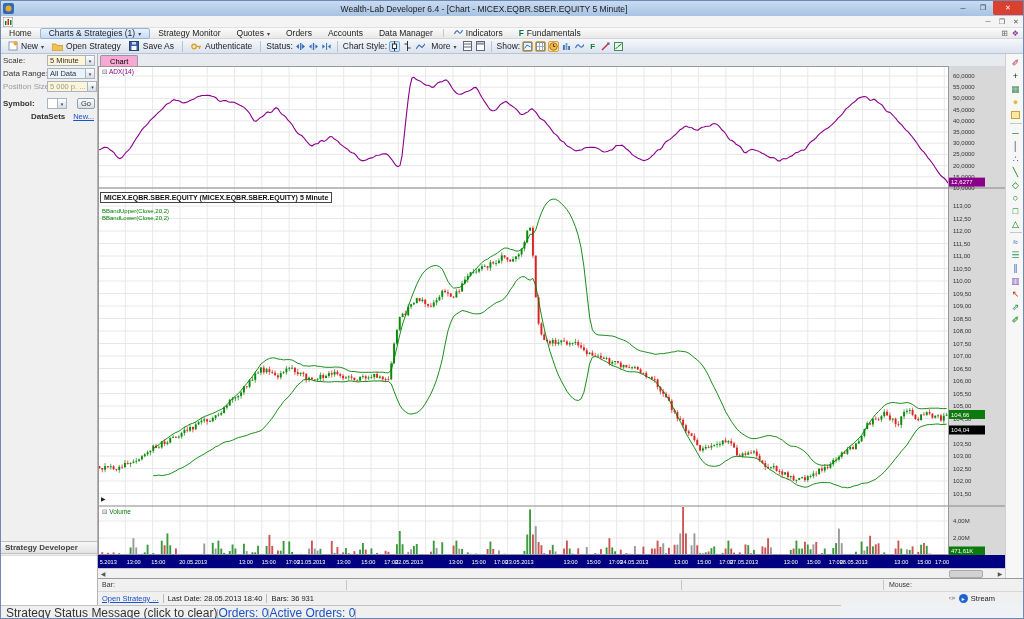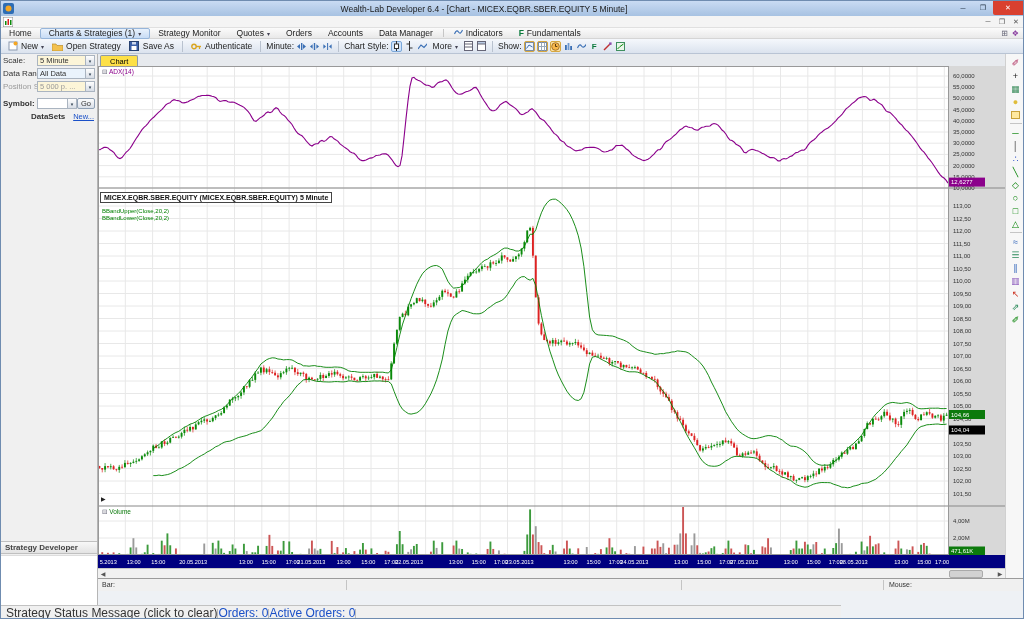--- a/index.html
+++ b/index.html
@@ -27,41 +27,41 @@
 
 .toolbar{height:15px;background:linear-gradient(#f5f8fc,#dbe3ee);border-bottom:1px solid #b9c4d4;display:flex;align-items:center;font-size:8.5px;color:#222;padding:0 3px;gap:2px;}
 .tbtn{display:flex;align-items:center;gap:3px;padding:1px 3px;border-radius:2px;white-space:nowrap;}
 .tsep{width:1px;height:11px;background:#b9c2cf;margin:0 3px;}
 .tico{display:inline-flex;width:11px;height:11px;align-items:center;justify-content:center;}
 .mini{width:11px;height:11px;display:inline-flex;align-items:center;justify-content:center;border:1px solid transparent;border-radius:2px;font-size:8px;}
 .mini.pressed{background:#fde3a7;border-color:#d8a83f;}
 .mini.bluepressed{background:#cfe3fb;border-color:#7aa7d9;}
 
 #sidebar{position:absolute;left:0;top:53px;width:97px;height:551px;background:#f0f0f0;border-right:1px solid #b5b5b5;font-size:8px;color:#333;}
-.sb-row{display:flex;align-items:center;height:13px;padding:0 2px;gap:0;}
+.sb-row{display:flex;align-items:center;height:13px;padding:0 2px;gap:10px;}
 .sb-label{width:34px;white-space:nowrap;}
 .sb-label.dis{color:#999;}
 .sb-combo{flex:1;display:flex;align-items:center;border:1px solid #aab4c0;background:#fff;height:11px;}
 .sb-combo .sb-val{flex:1;padding:0 2px;white-space:nowrap;overflow:hidden;font-size:7.5px;}
 .sb-combo.cream{background:#fcf5d8;justify-content:flex-end;}
 .sb-combo.blue{background:#eaf3fc;}
 .sb-dd{width:9px;height:9px;background:linear-gradient(#fefefe,#d7dde6);border-left:1px solid #aab4c0;font-size:5px;display:flex;align-items:center;justify-content:center;color:#345;}
 .go-btn{width:18px;height:11px;background:linear-gradient(#fdfdfd,#d9dfe8);border:1px solid #8fa0b4;border-radius:2px;font-size:7.5px;display:flex;align-items:center;justify-content:center;}
 #symbol-input{width:100%;border:none;outline:none;font-size:7.5px;height:9px;}
 .sb-head{display:flex;align-items:center;height:12px;padding:0 3px;font-weight:bold;margin-left:27px;}
 .sb-link{margin-left:auto;color:#1a50c8;text-decoration:underline;font-weight:normal;font-size:7.5px;}
 .tree{position:absolute;left:2px;right:2px;top:70px;height:412px;background:#fff;border:1px solid #9aa5b1;padding:2px;}
 .tree-item{display:flex;align-items:center;gap:3px;font-size:7.5px;}
 .expander{width:7px;height:7px;border:1px solid #8899aa;font-size:6px;line-height:5px;text-align:center;color:#334;background:#fff;}
 .ds-icon{width:9px;height:8px;background:linear-gradient(#7fb2e8,#4a86c8);border:1px solid #33639a;}
 .sp-head{position:absolute;left:0;right:0;top:487px;height:13px;background:linear-gradient(#f8f8f8,#e3e3e3);border-top:1px solid #c0c0c0;border-bottom:1px solid #c0c0c0;font-weight:bold;font-size:8px;display:flex;align-items:center;padding:0 4px;color:#444;}
 .sp-panel{position:absolute;left:0;right:0;top:501px;bottom:0;background:#fff;border-top:1px solid #ddd;}
 
 #chart-tabrow{position:absolute;left:97px;top:53px;width:907px;height:12px;background:#e7eaee;display:flex;align-items:flex-end;padding-left:2px;}
-.doc-tab{background:#fde047;border:1px solid #8e9aa8;border-bottom:none;font-size:7.5px;padding:0 9px;height:11px;display:flex;align-items:center;border-radius:2px 2px 0 0;text-align:right;}
+.doc-tab{background:#f9a8d4;border:1px solid #8e9aa8;border-bottom:none;font-size:7.5px;padding:0 9px;height:11px;display:flex;align-items:center;border-radius:2px 2px 0 0;text-align:right;}
 #chart-canvas{position:absolute;left:97px;top:65px;width:907px;height:502px;}
 #hscroll{position:absolute;left:97px;top:567px;width:907px;height:10px;background:#f1f1f1;border-top:1px solid #c9c9c9;display:flex;align-items:center;font-size:6px;color:#555;}
 .scroll-arrow{width:10px;text-align:center;}
 .scroll-track{flex:1;position:relative;height:8px;}
 .scroll-thumb{position:absolute;right:12px;top:0;width:34px;height:8px;background:#d2d2d2;border:1px solid #aaa;border-radius:2px;}
 
 .ovl{position:absolute;font-size:6.5px;white-space:nowrap;}
 #adx-legend{left:101px;top:67px;color:#8B008B;}
 #price-legend{left:99px;top:191px;background:#fff;border:1px solid #444;padding:1px 3px;font-size:7px;font-weight:bold;color:#111;}
 #bbu-legend{left:101px;top:207px;color:#008000;font-size:6px;}
@@ -200,21 +200,21 @@
       <span class="tico">
           <svg width="11" height="9">
             <circle cx="3" cy="4.5" r="2.2" fill="none" stroke="#d9a520" stroke-width="1.4"></circle>
             <line x1="5" y1="4.5" x2="10" y2="4.5" stroke="#d9a520" stroke-width="1.4"></line>
             <line x1="8.5" y1="4.5" x2="8.5" y2="7" stroke="#d9a520" stroke-width="1.2"></line>
           </svg>
         </span>
       <span>Authenticate</span>
     </span>
     <span class="tsep"></span>
-    <span>Minute:</span>
+    <span>Status:</span>
     <span class="mini">
         <svg width="9" height="9">
           <path d="M0 4.5 L3 2 L3 7 Z" fill="#3a6fb5"></path>
           <rect x="4" y="1" width="1.4" height="7" fill="#3a6fb5"></rect>
           <path d="M9 4.5 L6 2 L6 7 Z" fill="#3a6fb5"></path>
         </svg>
       </span>
     <span class="mini">
         <svg width="9" height="9">
           <rect x="3.8" y="1" width="1.4" height="7" fill="#3a6fb5"></rect>
@@ -1484,20 +1484,32 @@
     </div>
 
   <div id="bar-row">
     <span class="lbl" style="left:4px;">Bar:</span>
     <span class="vsep" style="left:248px;"></span>
     <span class="vsep" style="left:583px;"></span>
     <span class="vsep" style="left:785px;"></span>
     <span class="lbl" style="left:791px;">Mouse:</span>
   </div>
 
+  <div id="strat-row">
+    <span class="link">Open Strategy ...</span>
+    <span class="srsep"></span>
+    <span>Last Date: 28.05.2013 18:40</span>
+    <span class="srsep"></span>
+    <span>Bars: 36 931</span>
+    <span class="stream-group">
+      <span style="color:#667;font-size:8px;">✑</span>
+      <span class="stream-circle">▸</span>
+      <span>Stream</span>
+    </span>
+  </div>
 
   <div id="status-row">
     <span>Strategy Status Message (click to clear)</span>
     <span class="srsep"></span>
     <span class="blue">Orders: 0</span>
     <span class="srsep"></span>
     <span class="blue">Active Orders: 0</span>
     <span class="srsep"></span>
   </div>
 

